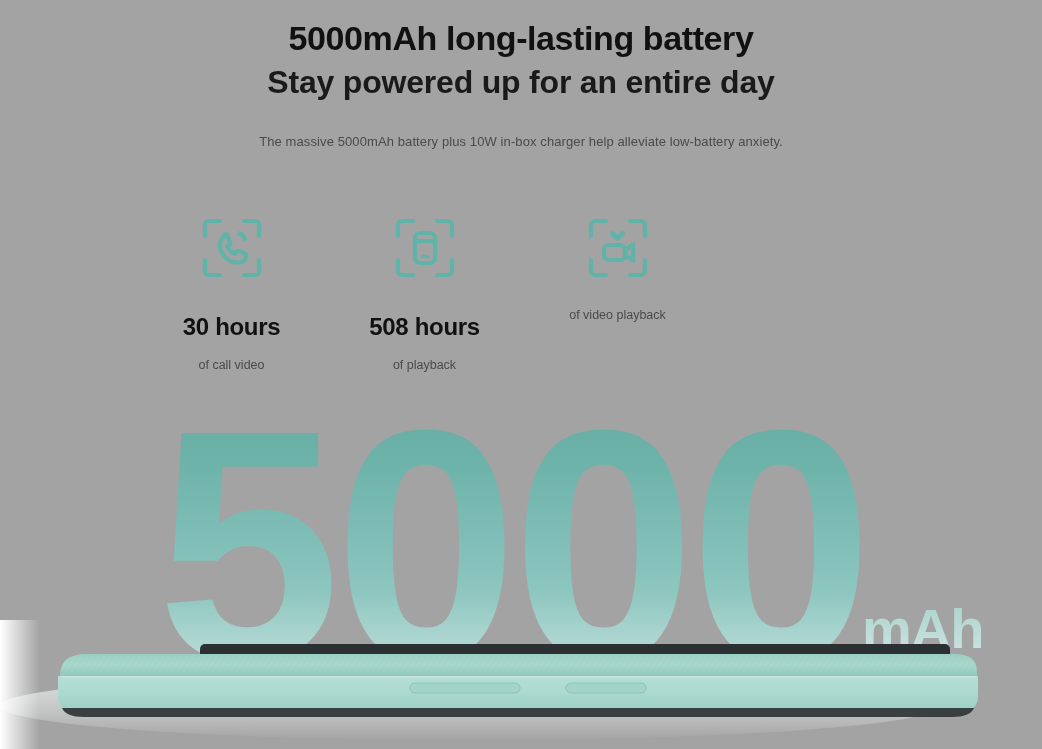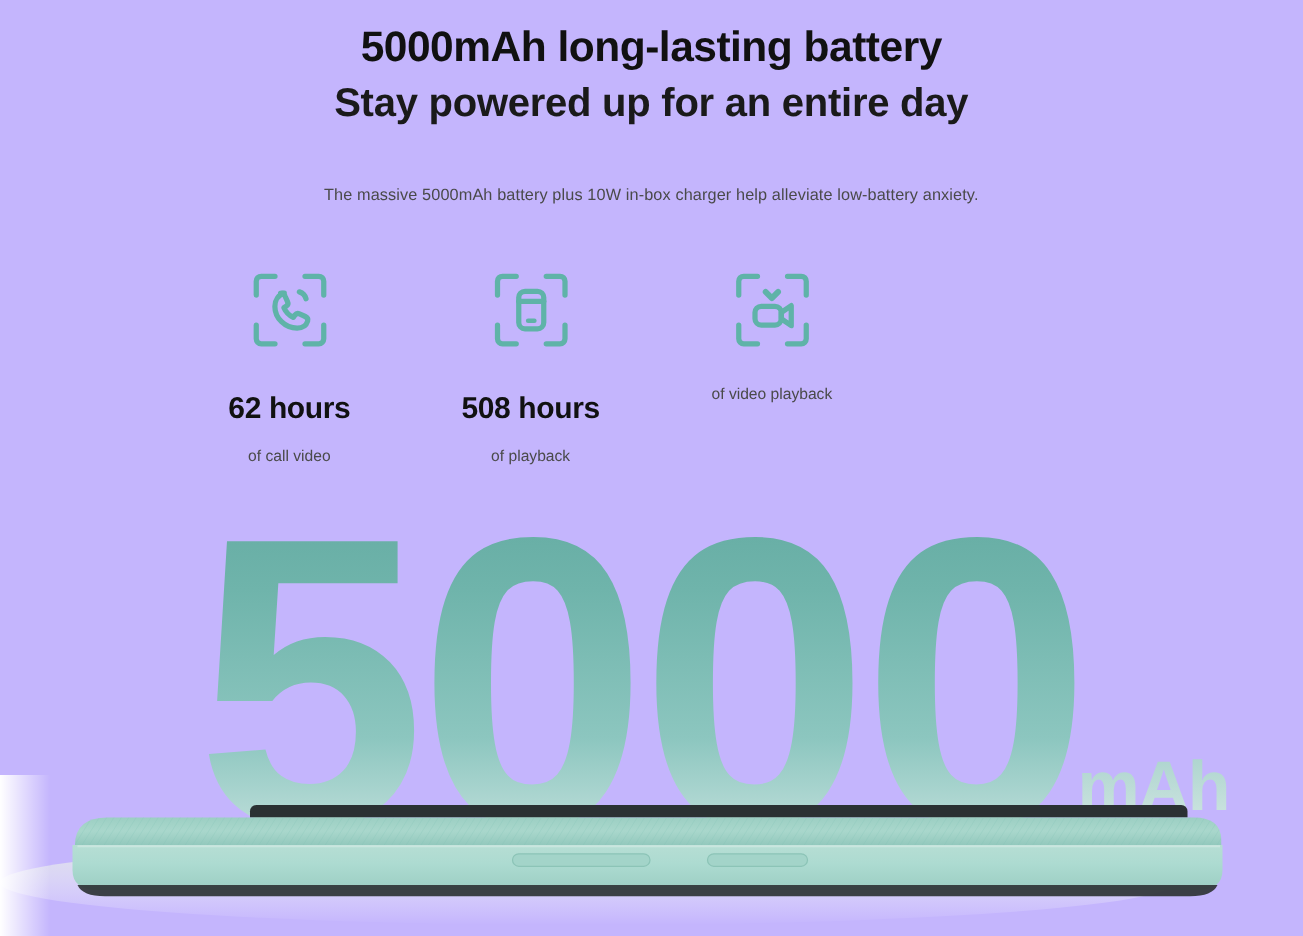--- a/index.html
+++ b/index.html
@@ -9,21 +9,21 @@
     height: 749px;
     background: #ffffff;
     font-family: "Liberation Sans", sans-serif;
     overflow: hidden;
   }
 
   .page {
     position: relative;
     width: 1042px;
     height: 749px;
-    background: #c4b5fd;
+    background: #a3a3a3;
     overflow: hidden;
   }
 
   
   .headline-block {
     position: absolute;
     top: 18px;
     left: 0;
     width: 1042px;
     text-align: center;
@@ -41,21 +41,21 @@
     font-size: 32px;
     font-weight: bold;
     color: #1a1a1a;
     letter-spacing: -0.2px;
     line-height: 1.3;
     margin-top: 3px;
   }
 
   .intro-paragraph {
     position: absolute;
-    top: 148px;
+    top: 134px;
     left: 0;
     width: 1042px;
     text-align: center;
     font-size: 13px;
     color: #4a4a4a;
     letter-spacing: 0.1px;
   }
 
   
   .stats-row {
@@ -134,21 +134,21 @@
       <div class="stat-icon">
         <svg width="72" height="72" viewBox="0 0 72 72" fill="none" stroke="#5fb3a8" stroke-width="4.2" stroke-linecap="round" stroke-linejoin="round">
           <path d="M9 24 V13 a4 4 0 0 1 4-4 h11"></path>
           <path d="M48 9 h11 a4 4 0 0 1 4 4 v11"></path>
           <path d="M63 48 v11 a4 4 0 0 1-4 4 h-11"></path>
           <path d="M24 63 h-11 a4 4 0 0 1-4-4 v-11"></path>
           <path d="M31.5 22.5c-4.6 1.3-7.6 5.6-7.6 10.6 0 9.4 8.2 17.4 17.8 17.4 4.3 0 7.4-2.2 8.4-5.6 0.5-1.7-0.4-3-1.9-3.7l-4.6-2.1c-1.4-0.6-2.8-0.2-3.7 1l-1.3 1.8c-3.3-1.6-6-4.3-7.5-7.7l1.9-1.3c1.2-0.8 1.6-2.3 1-3.6l-2-4.5c-0.6-1.5-1.9-2.6-3.5-2.1z"></path>
           <path d="M43.5 21.5c2.6 0.8 4.6 2.9 5.3 5.5"></path>
         </svg>
       </div>
-      <div class="stat-value">62 hours</div>
+      <div class="stat-value">30 hours</div>
       <div class="stat-label">of call video</div>
     </div>
 
     <div class="stat-item">
       <div class="stat-icon">
         <svg width="72" height="72" viewBox="0 0 72 72" fill="none" stroke="#5fb3a8" stroke-width="4.2" stroke-linecap="round" stroke-linejoin="round">
           <path d="M9 24 V13 a4 4 0 0 1 4-4 h11"></path>
           <path d="M48 9 h11 a4 4 0 0 1 4 4 v11"></path>
           <path d="M63 48 v11 a4 4 0 0 1-4 4 h-11"></path>
           <path d="M24 63 h-11 a4 4 0 0 1-4-4 v-11"></path>

